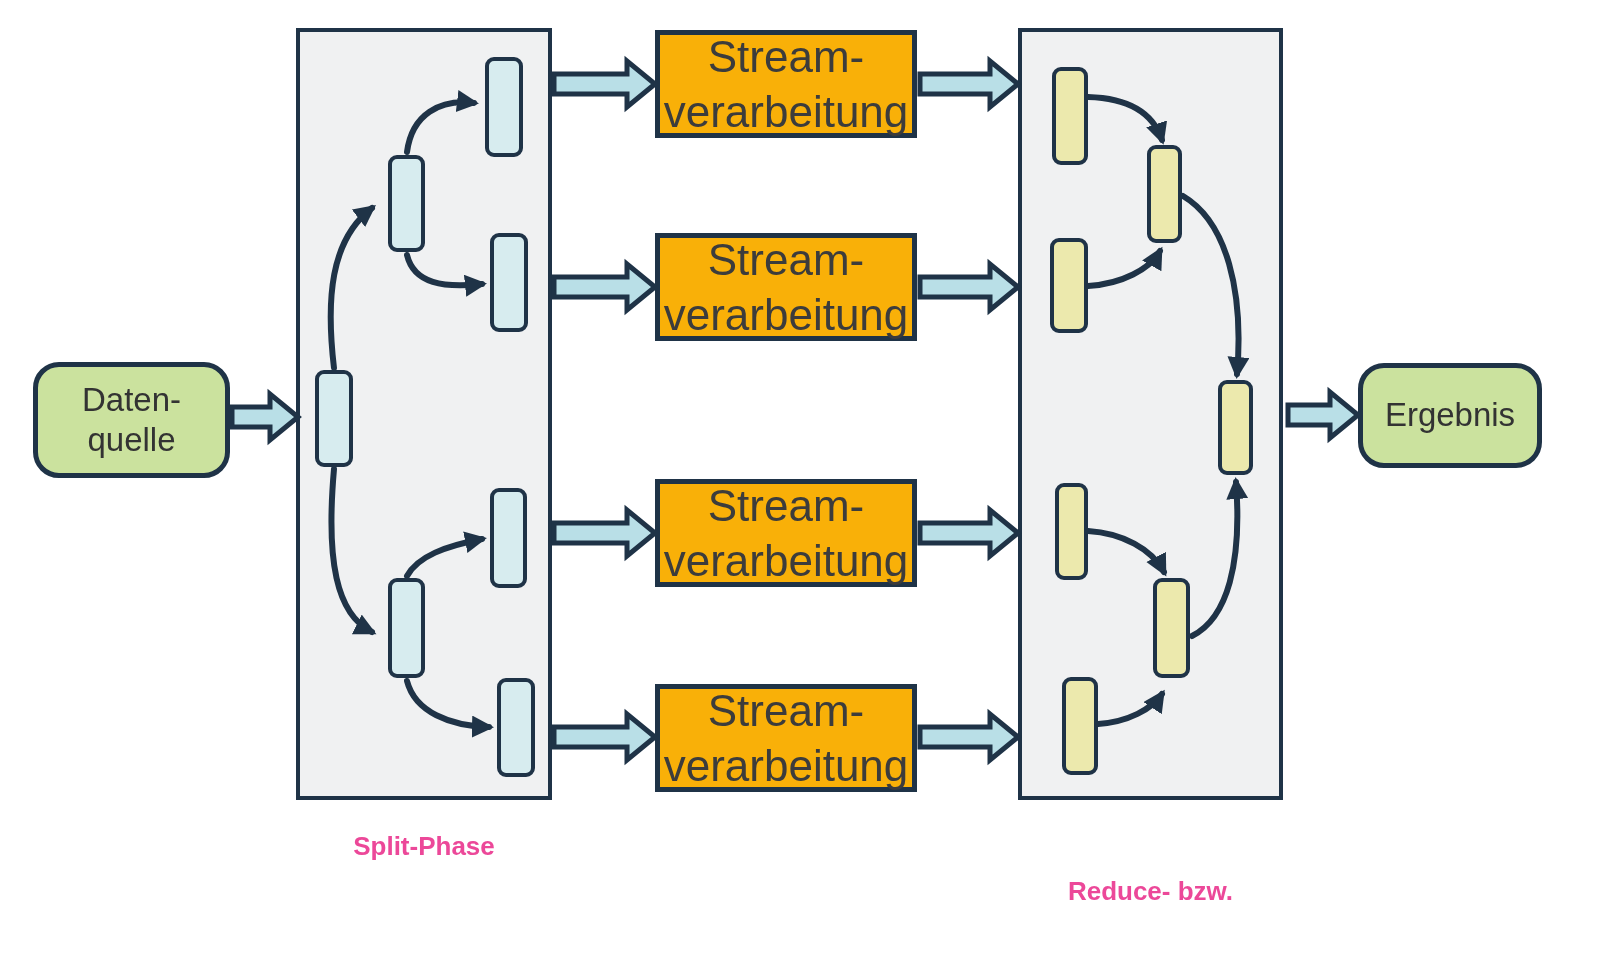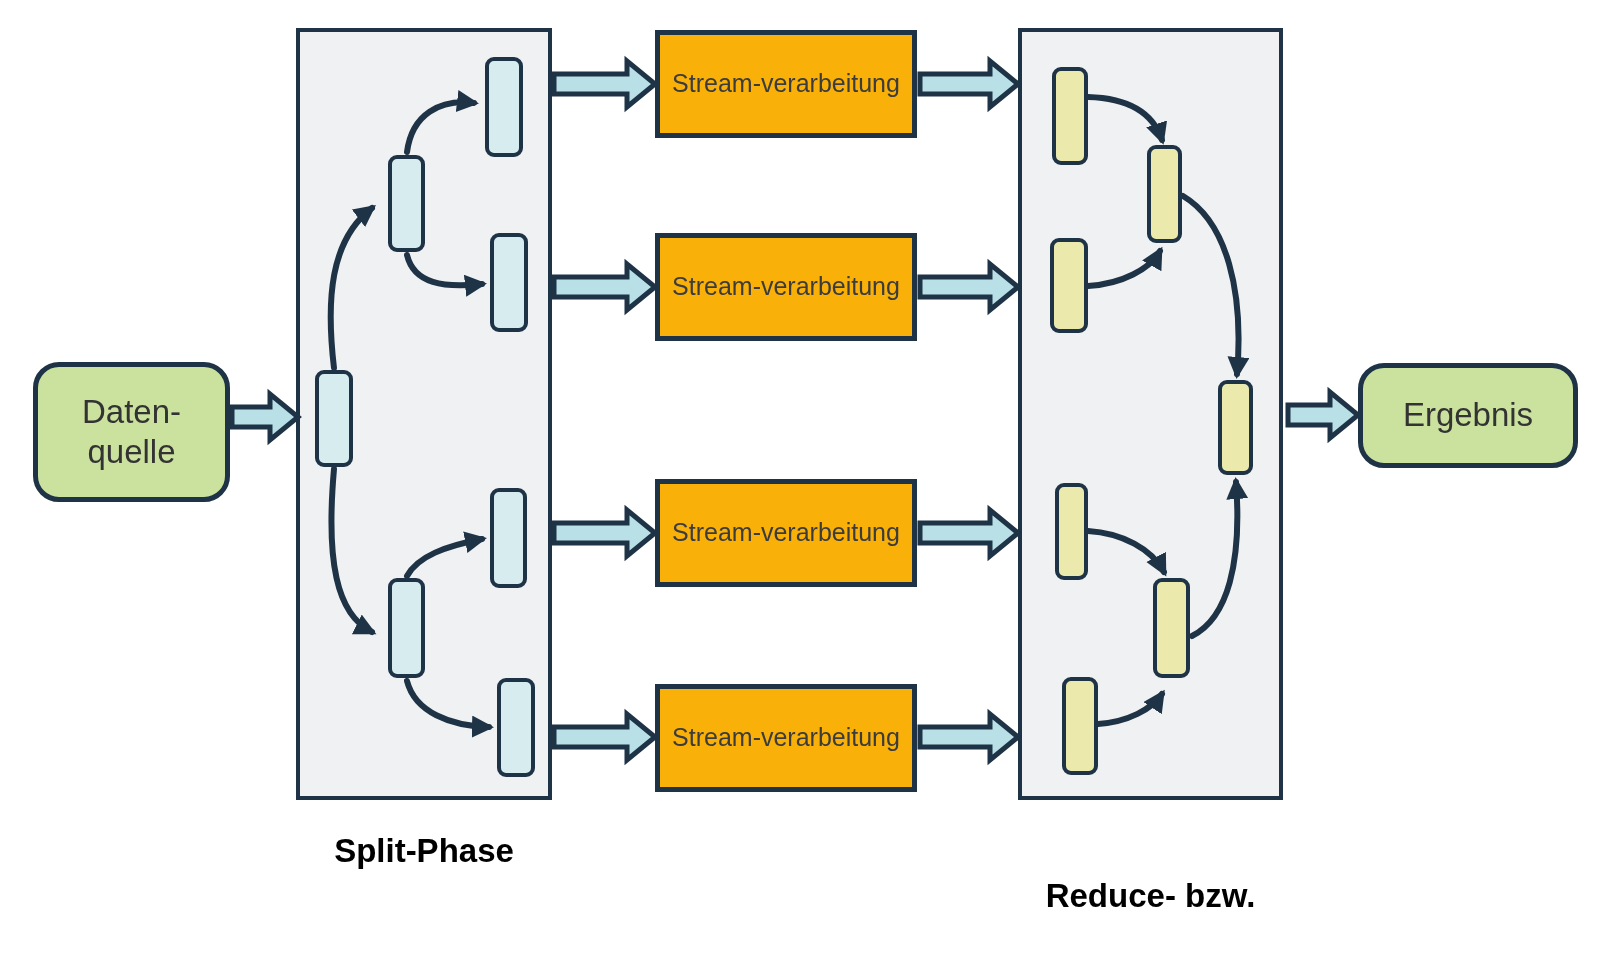--- a/index.html
+++ b/index.html
@@ -20,25 +20,25 @@
   .pnode.yellow{background:#ece9ad;}
   .tbox{
     position:absolute;box-sizing:border-box;
     border:5px solid #1f3347;border-radius:26px;background:#cbe29e;
     display:flex;flex-direction:column;align-items:center;justify-content:center;
     font-size:33px;color:#333333;line-height:1.22;text-align:center;
   }
   .obox{
     position:absolute;left:655px;width:262px;height:108px;box-sizing:border-box;
     border:5px solid #1f3347;background:#f9b008;
-    display:flex;flex-direction:row;align-items:center;justify-content:center;
-    font-size:25px;color:#3c3c3c;line-height:1.25;text-align:center;
+    display:flex;flex-direction:column;align-items:center;justify-content:center;
+    font-size:44px;color:#3c3c3c;line-height:1.25;text-align:center;
   }
   .phase-label{
-    position:absolute;color:#000000;font-weight:bold;font-size:33px;
+    position:absolute;color:#ec4899;font-weight:bold;font-size:26px;
     text-align:center;line-height:1.2;
   }
 </style>
 </head>
 <body>
 
 <div class="stage">
 
   <div class="phase-box" style="left:296px;top:28px;width:256px;height:772px;"></div>
   <div class="phase-box" style="left:1018px;top:28px;width:265px;height:772px;"></div>
@@ -91,25 +91,25 @@
   <div class="pnode blue" style="left:497px;top:678px;width:38px;height:99px;"></div>
 
   <div class="pnode yellow" style="left:1052px;top:67px;width:36px;height:98px;"></div>
   <div class="pnode yellow" style="left:1050px;top:238px;width:38px;height:95px;"></div>
   <div class="pnode yellow" style="left:1147px;top:145px;width:35px;height:98px;"></div>
   <div class="pnode yellow" style="left:1055px;top:483px;width:33px;height:97px;"></div>
   <div class="pnode yellow" style="left:1153px;top:578px;width:37px;height:100px;"></div>
   <div class="pnode yellow" style="left:1062px;top:677px;width:36px;height:98px;"></div>
   <div class="pnode yellow" style="left:1218px;top:380px;width:35px;height:95px;"></div>
 
-  <div class="tbox" style="left:33px;top:362px;width:197px;height:140px;">
+  <div class="tbox" style="left:33px;top:362px;width:197px;height:116px;">
     <span>Daten-</span>
     <span>quelle</span>
   </div>
-  <div class="tbox" style="left:1358px;top:363px;width:220px;height:105px;">
+  <div class="tbox" style="left:1358px;top:363px;width:184px;height:105px;">
     <span>Ergebnis</span>
   </div>
 
   <div class="obox" style="top:30px;">
     <span>Stream-</span>
     <span>verarbeitung</span>
   </div>
   <div class="obox" style="top:233px;">
     <span>Stream-</span>
     <span>verarbeitung</span>

